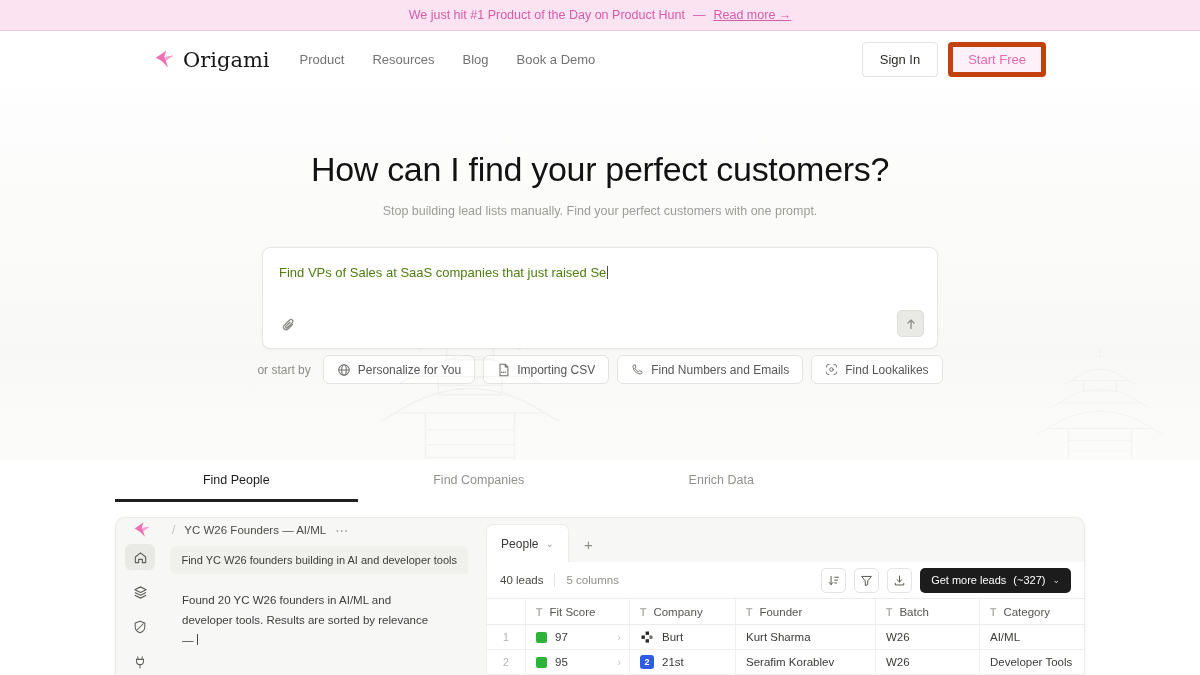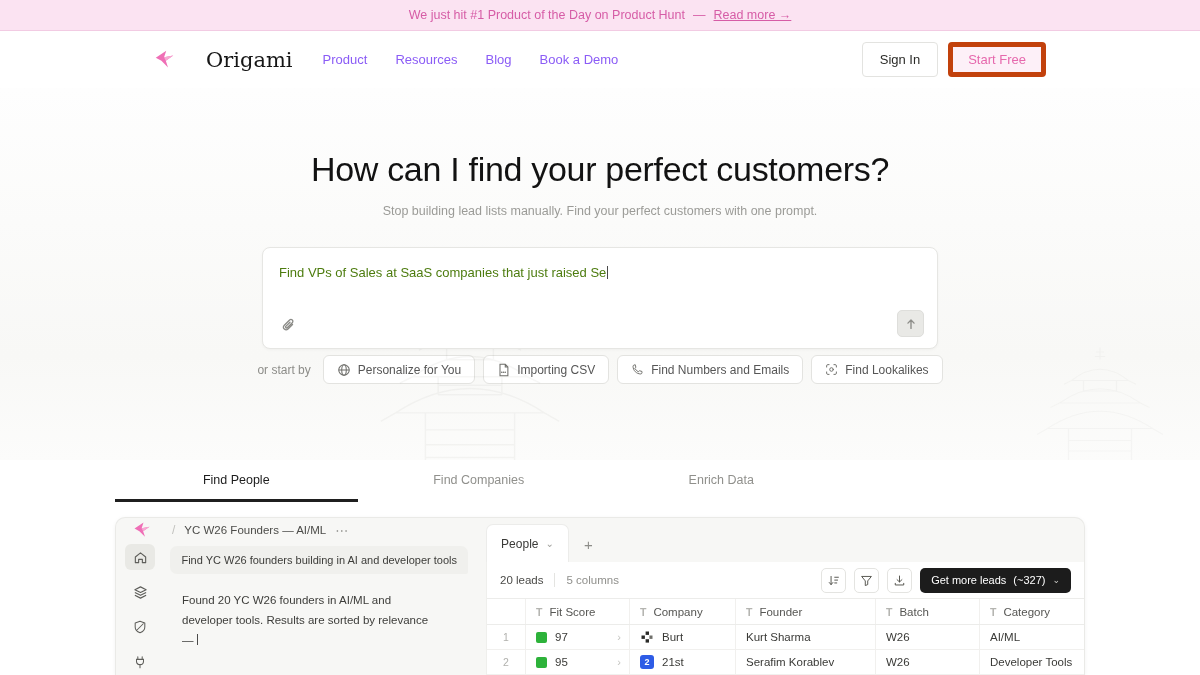--- a/index.html
+++ b/index.html
@@ -9,23 +9,23 @@
   
   .banner { height:31px; background:#fbe3f2; border-bottom:1px solid #f2cbe3;
     display:flex; align-items:center; justify-content:center; gap:8px;
     font-size:12.5px; color:#d65ca6; }
   .banner a { color:#d65ca6; text-decoration:underline; cursor:pointer; }
 
   
   .header { height:57px; background:#fff; display:flex; align-items:center; }
   .header-inner { width:892px; margin:0 auto; display:flex; align-items:center; }
   .brand { display:flex; align-items:center; gap:8px; cursor:pointer; }
-  .brand-name { font-family:"DejaVu Serif", serif; font-size:21px; color:#161616;margin-left:23px; }
+  .brand-name { font-family:"DejaVu Serif", serif; font-size:21px; color:#161616; }
   .nav { display:flex; gap:28px; margin-left:30px; }
-  .nav-item { font-size:13px; color:#8b5cf6; cursor:pointer; }
+  .nav-item { font-size:13px; color:#737373; cursor:pointer; }
   .header-actions { margin-left:auto; display:flex; gap:10px; }
   .btn-signin { height:35px; padding:0 17px; background:#fff; border:1px solid #e3e3e0;
     border-radius:4px; font-size:13px; color:#2b2b28; cursor:pointer; }
   .btn-startfree { height:35px; padding:0 15px; background:#fdf0f8; border:5px solid #c2410c;
     border-radius:4px; font-size:13px; color:#e668ad; cursor:pointer; }
 
   
   .hero { position:relative; height:372px; overflow:hidden; text-align:center;
     background:linear-gradient(180deg,#fefefe 0%,#f8f8f6 72%,#fcfcfb 100%); }
   .hero-art { position:absolute; bottom:-6px; pointer-events:none; }
@@ -308,21 +308,21 @@
     <div class="sheet-tabstrip">
       <div class="sheet-tab">
         <span>People</span>
         <span class="chev">⌄</span>
       </div>
       <div class="tab-plus">+</div>
     </div>
 
     <div class="sheet-panel">
       <div class="sheet-toolbar">
-        <span class="lead-count">20 leads</span>
+        <span class="lead-count">40 leads</span>
         <span class="tb-divider"></span>
         <span class="col-count">5 columns</span>
         <div class="tb-right">
           <div class="tb-iconbtn">
             <span>
               <svg width="13" height="13" viewBox="0 0 16 16" fill="none" stroke="currentColor" stroke-width="1.2" stroke-linecap="round">
                 <path d="M5 3 v10 M2.8 10.5 L5 13 L7.2 10.5 M9.5 4 h4.5 M9.5 7.5 h3.5 M9.5 11 h2.5"></path>
               </svg>
             </span>
           </div>

